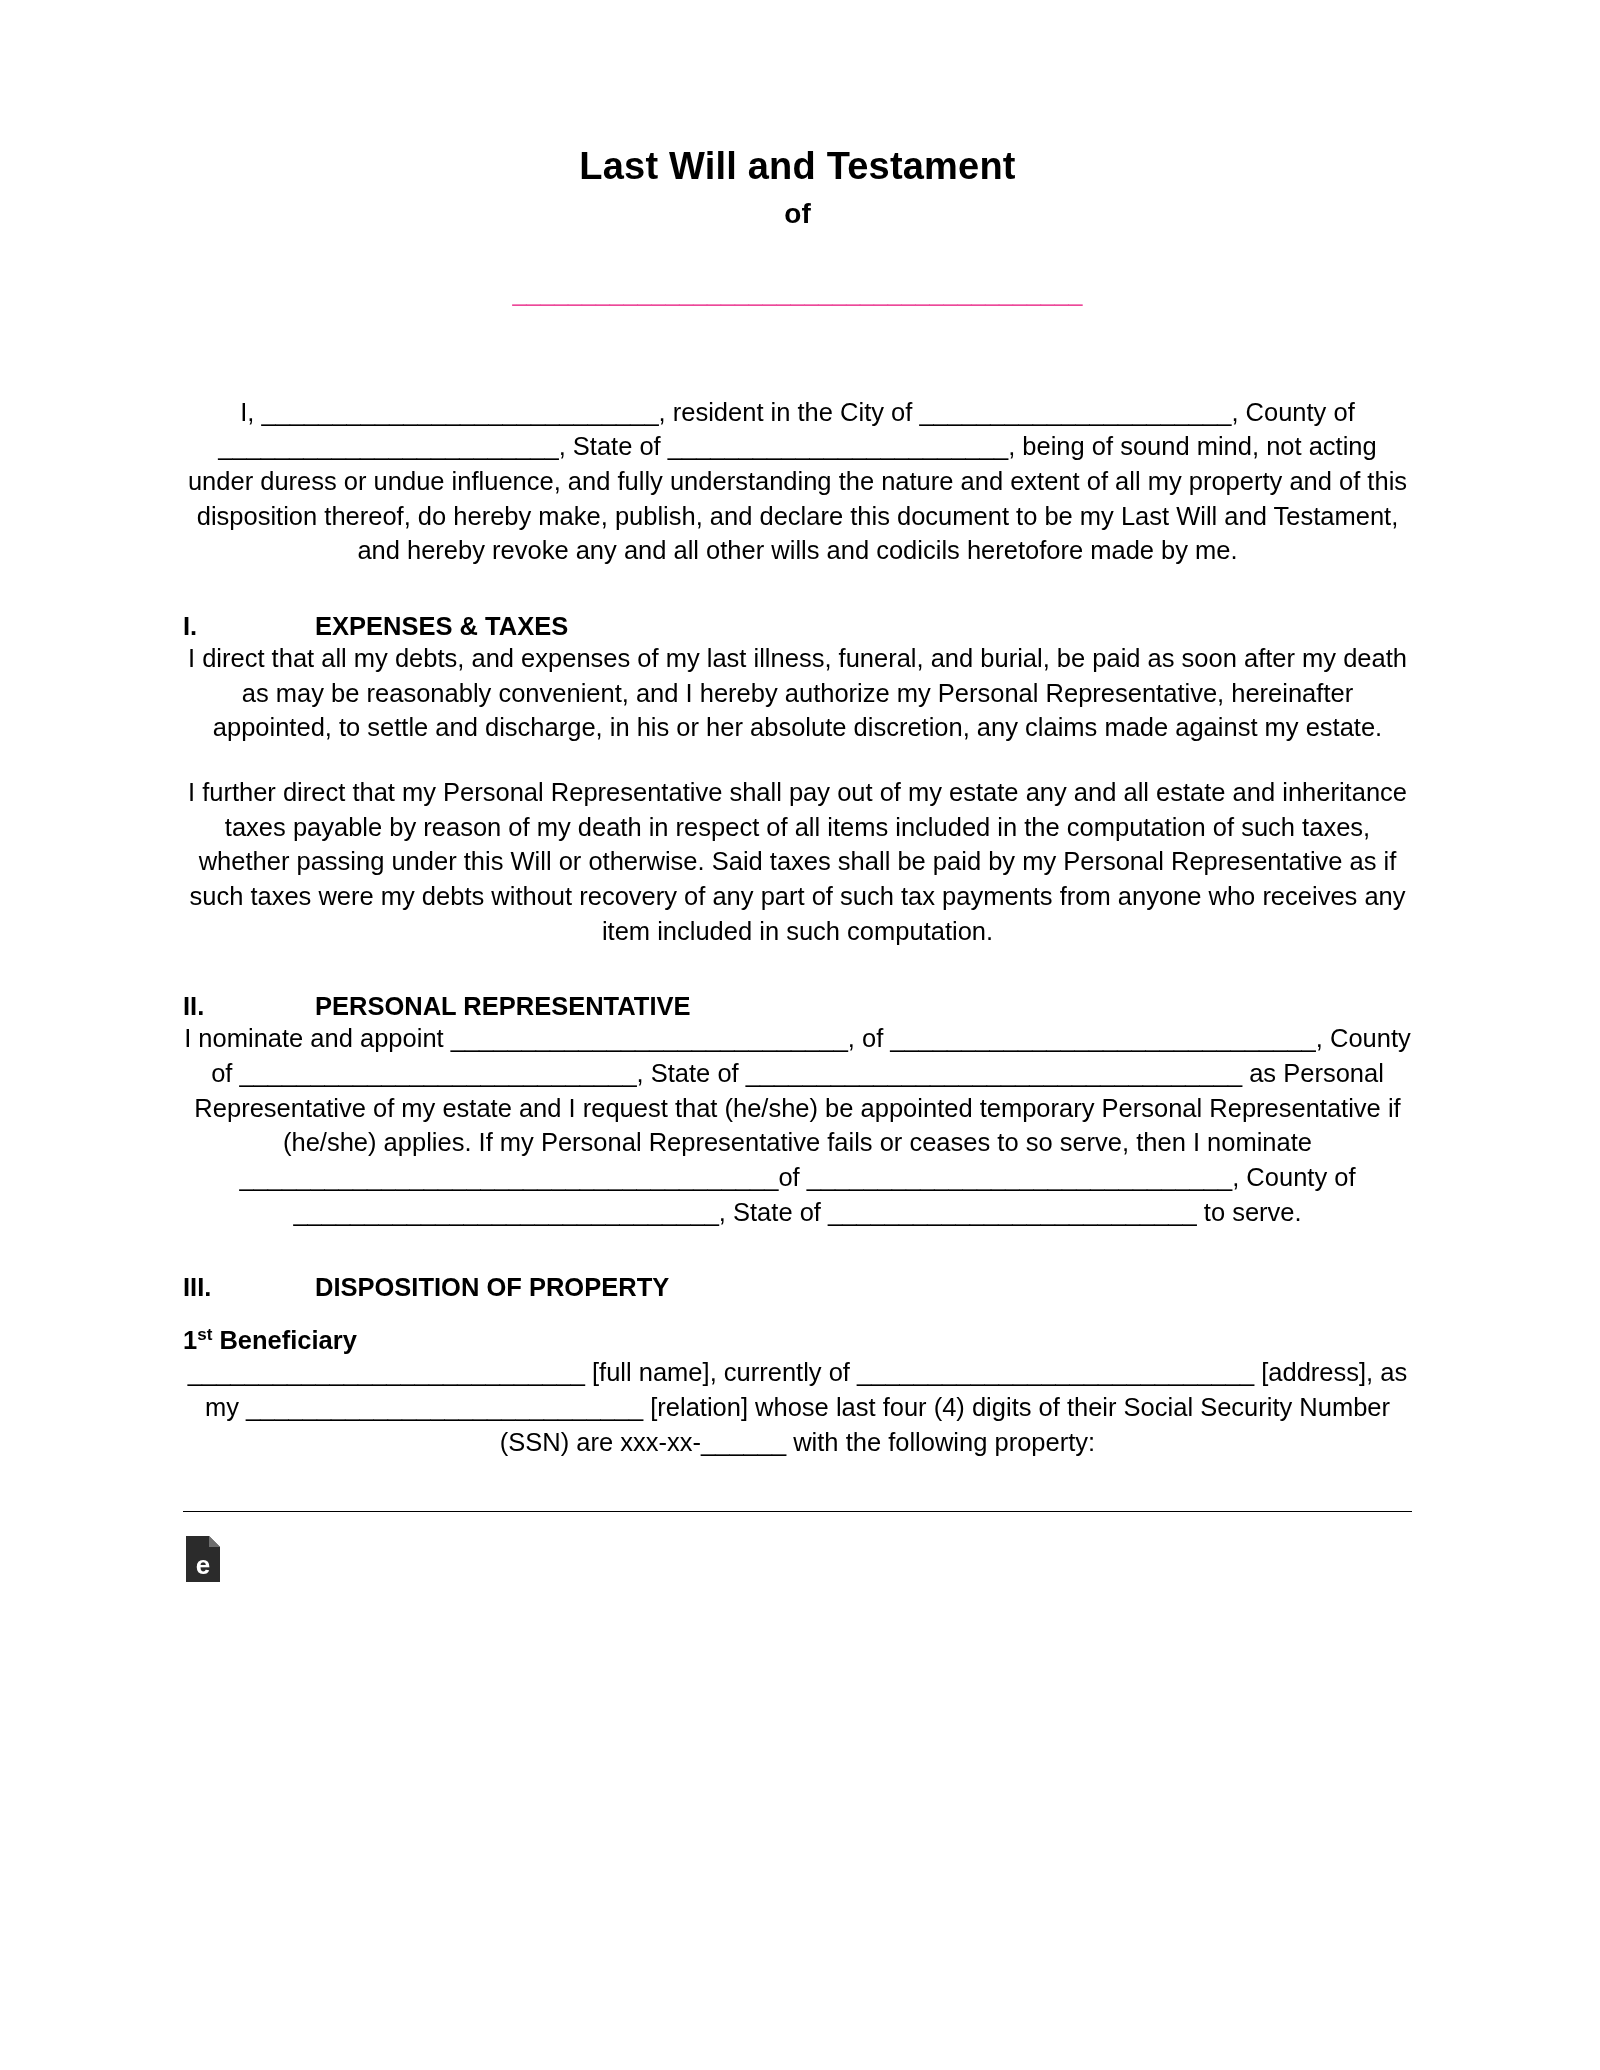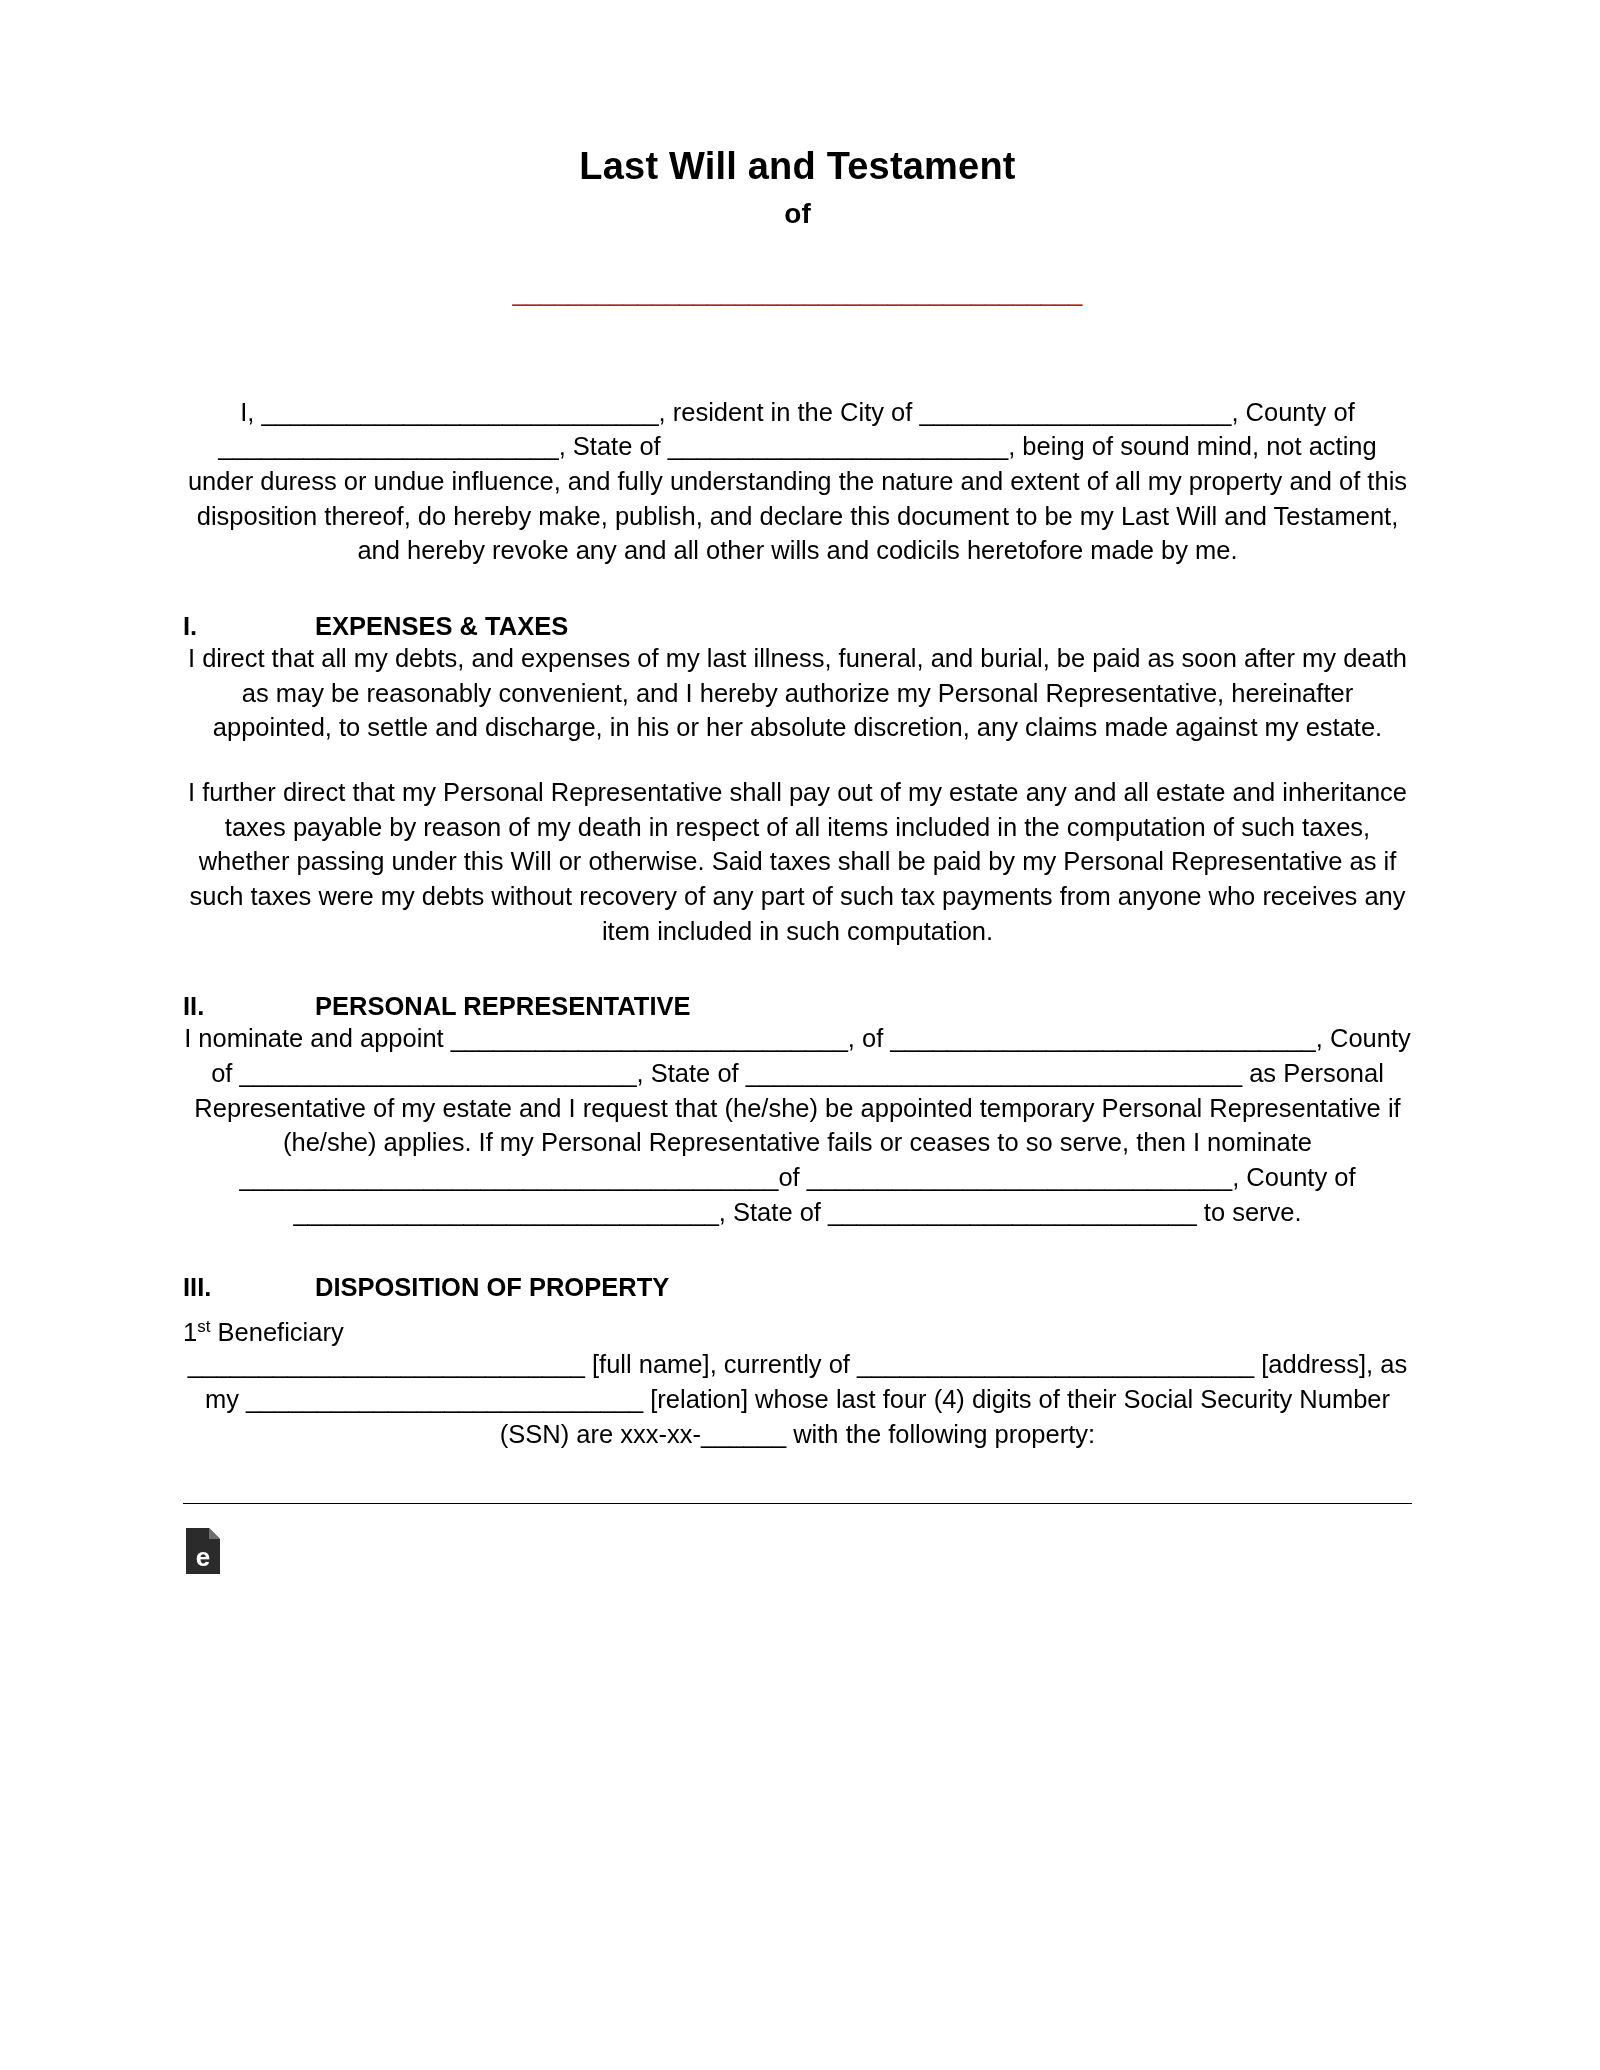--- a/index.html
+++ b/index.html
@@ -33,21 +33,21 @@
     text-align: center;
     font-size: 28px;
     font-weight: bold;
     margin: 9px 0 0 0;
   }
   .name-line {
     text-align: center;
     font-size: 25px;
     margin: 48px 0 0 0;
     letter-spacing: 0px;
-    color: #b91c1c;
+    color: #ec4899;
   }
   .gap-large { height: 88px; }
   p.body-text {
     font-size: 25.5px;
     line-height: 1.36;
     margin: 0 0 0 0;
     text-align: center;
   }
   p.body-text + p.body-text {
     margin-top: 30px;
@@ -64,22 +64,22 @@
   }
   .section-head .title {
     flex: 1 1 auto;
     margin-left: 40px;
   }
   .after-head {
     margin-top: 34px;
   }
   .sub-head {
     font-size: 25.5px;
-    font-weight: normal;
-    margin: 16px 0 0 0;
+    font-weight: bold;
+    margin: 24px 0 0 0;
   }
   .sub-head sup {
     font-size: 17px;
     vertical-align: super;
     line-height: 0;
   }
   .rule {
     border: none;
     border-top: 1.6px solid #000;
     margin: 52px 0 0 0;

